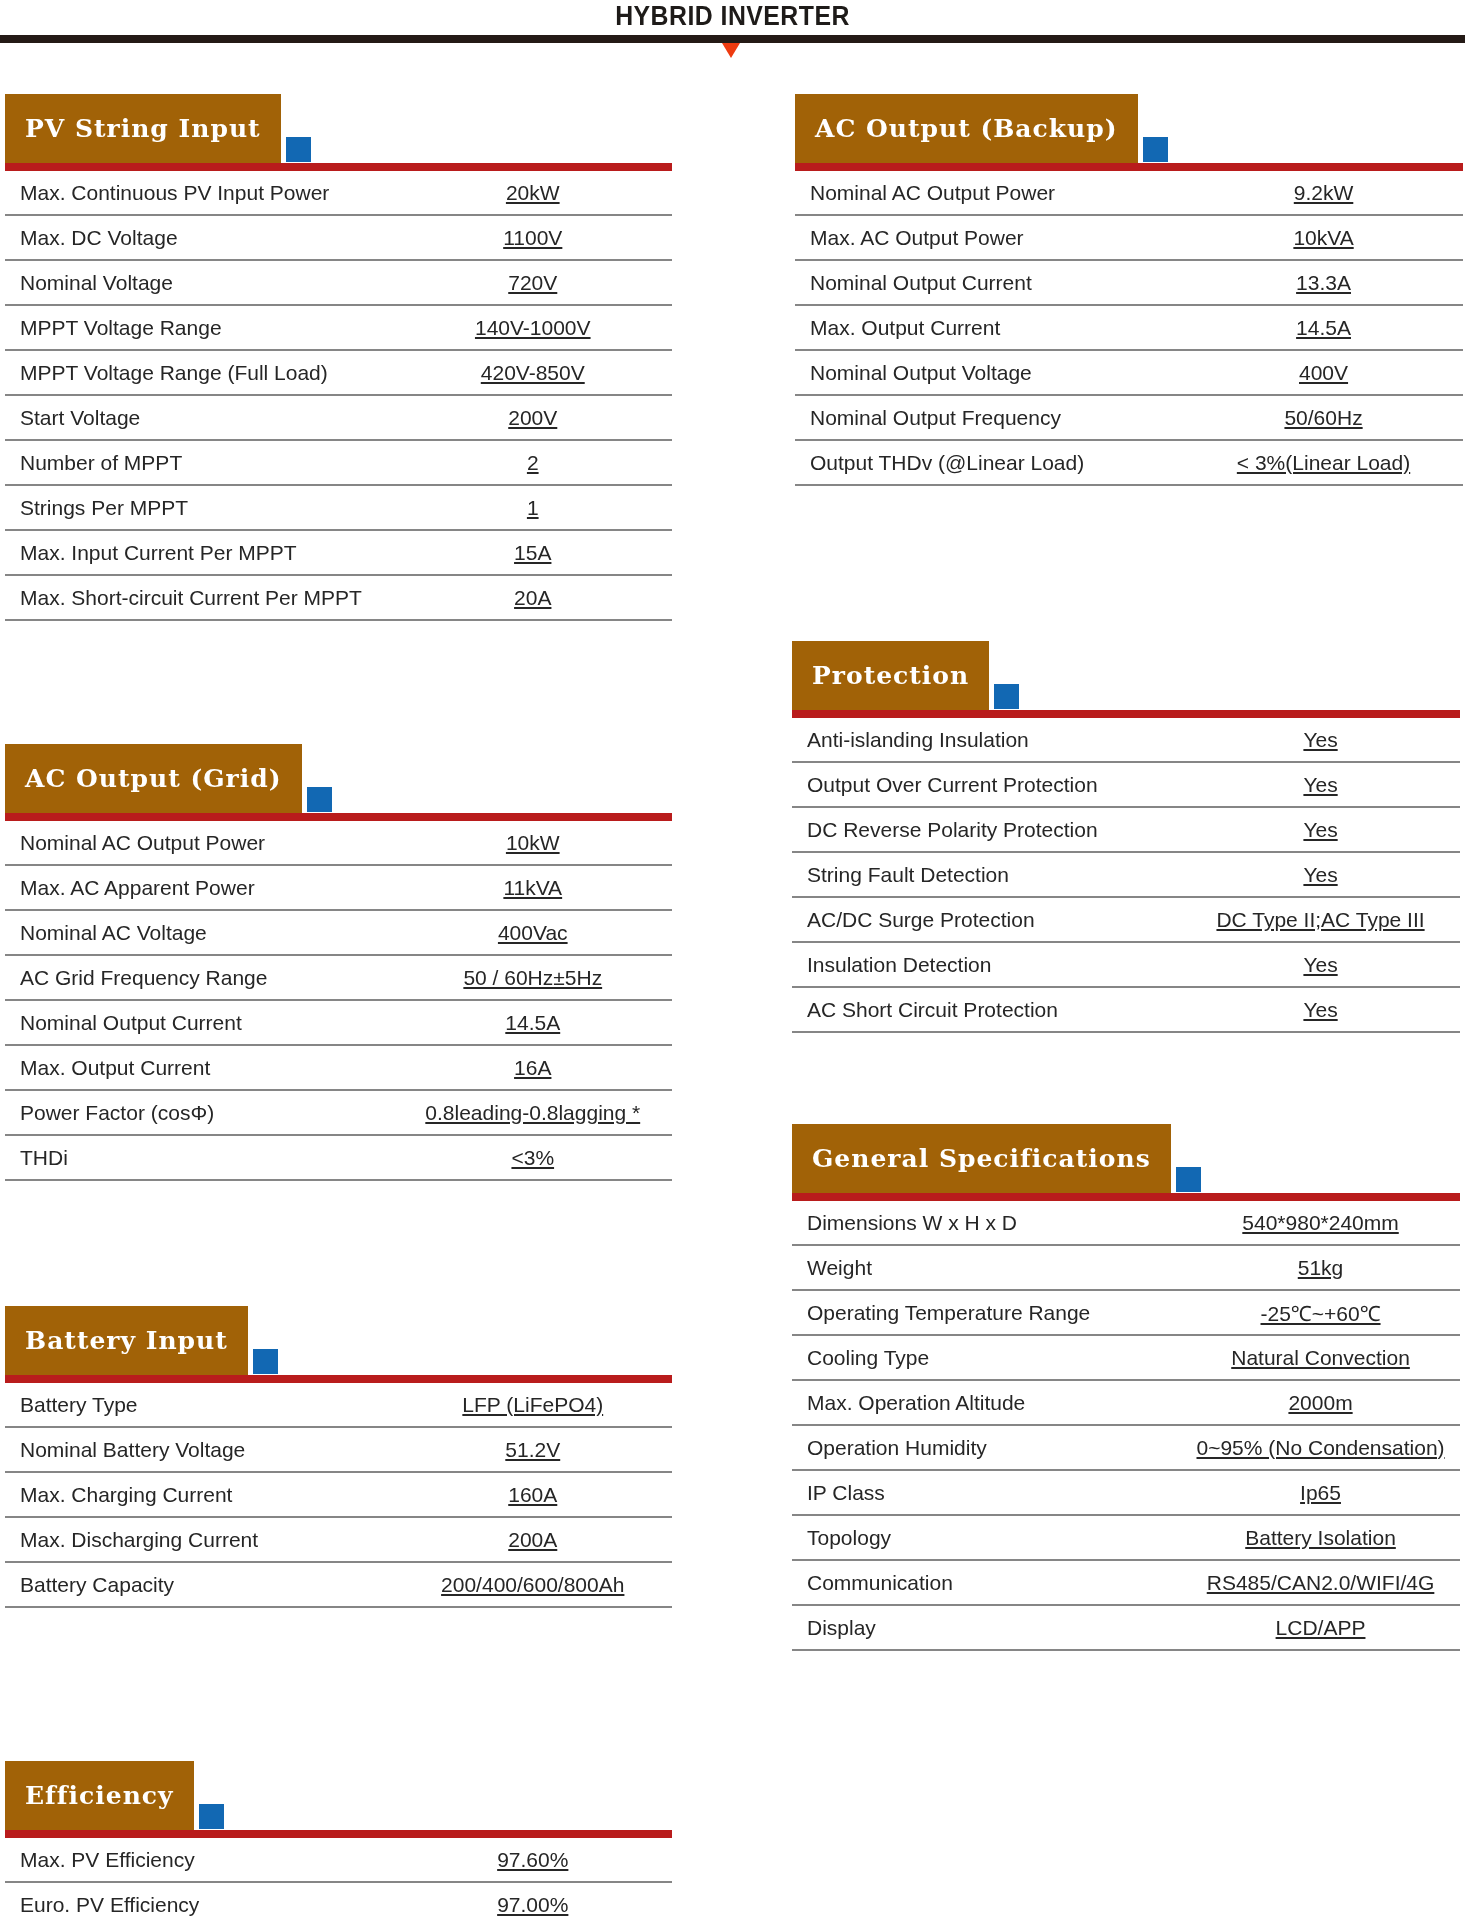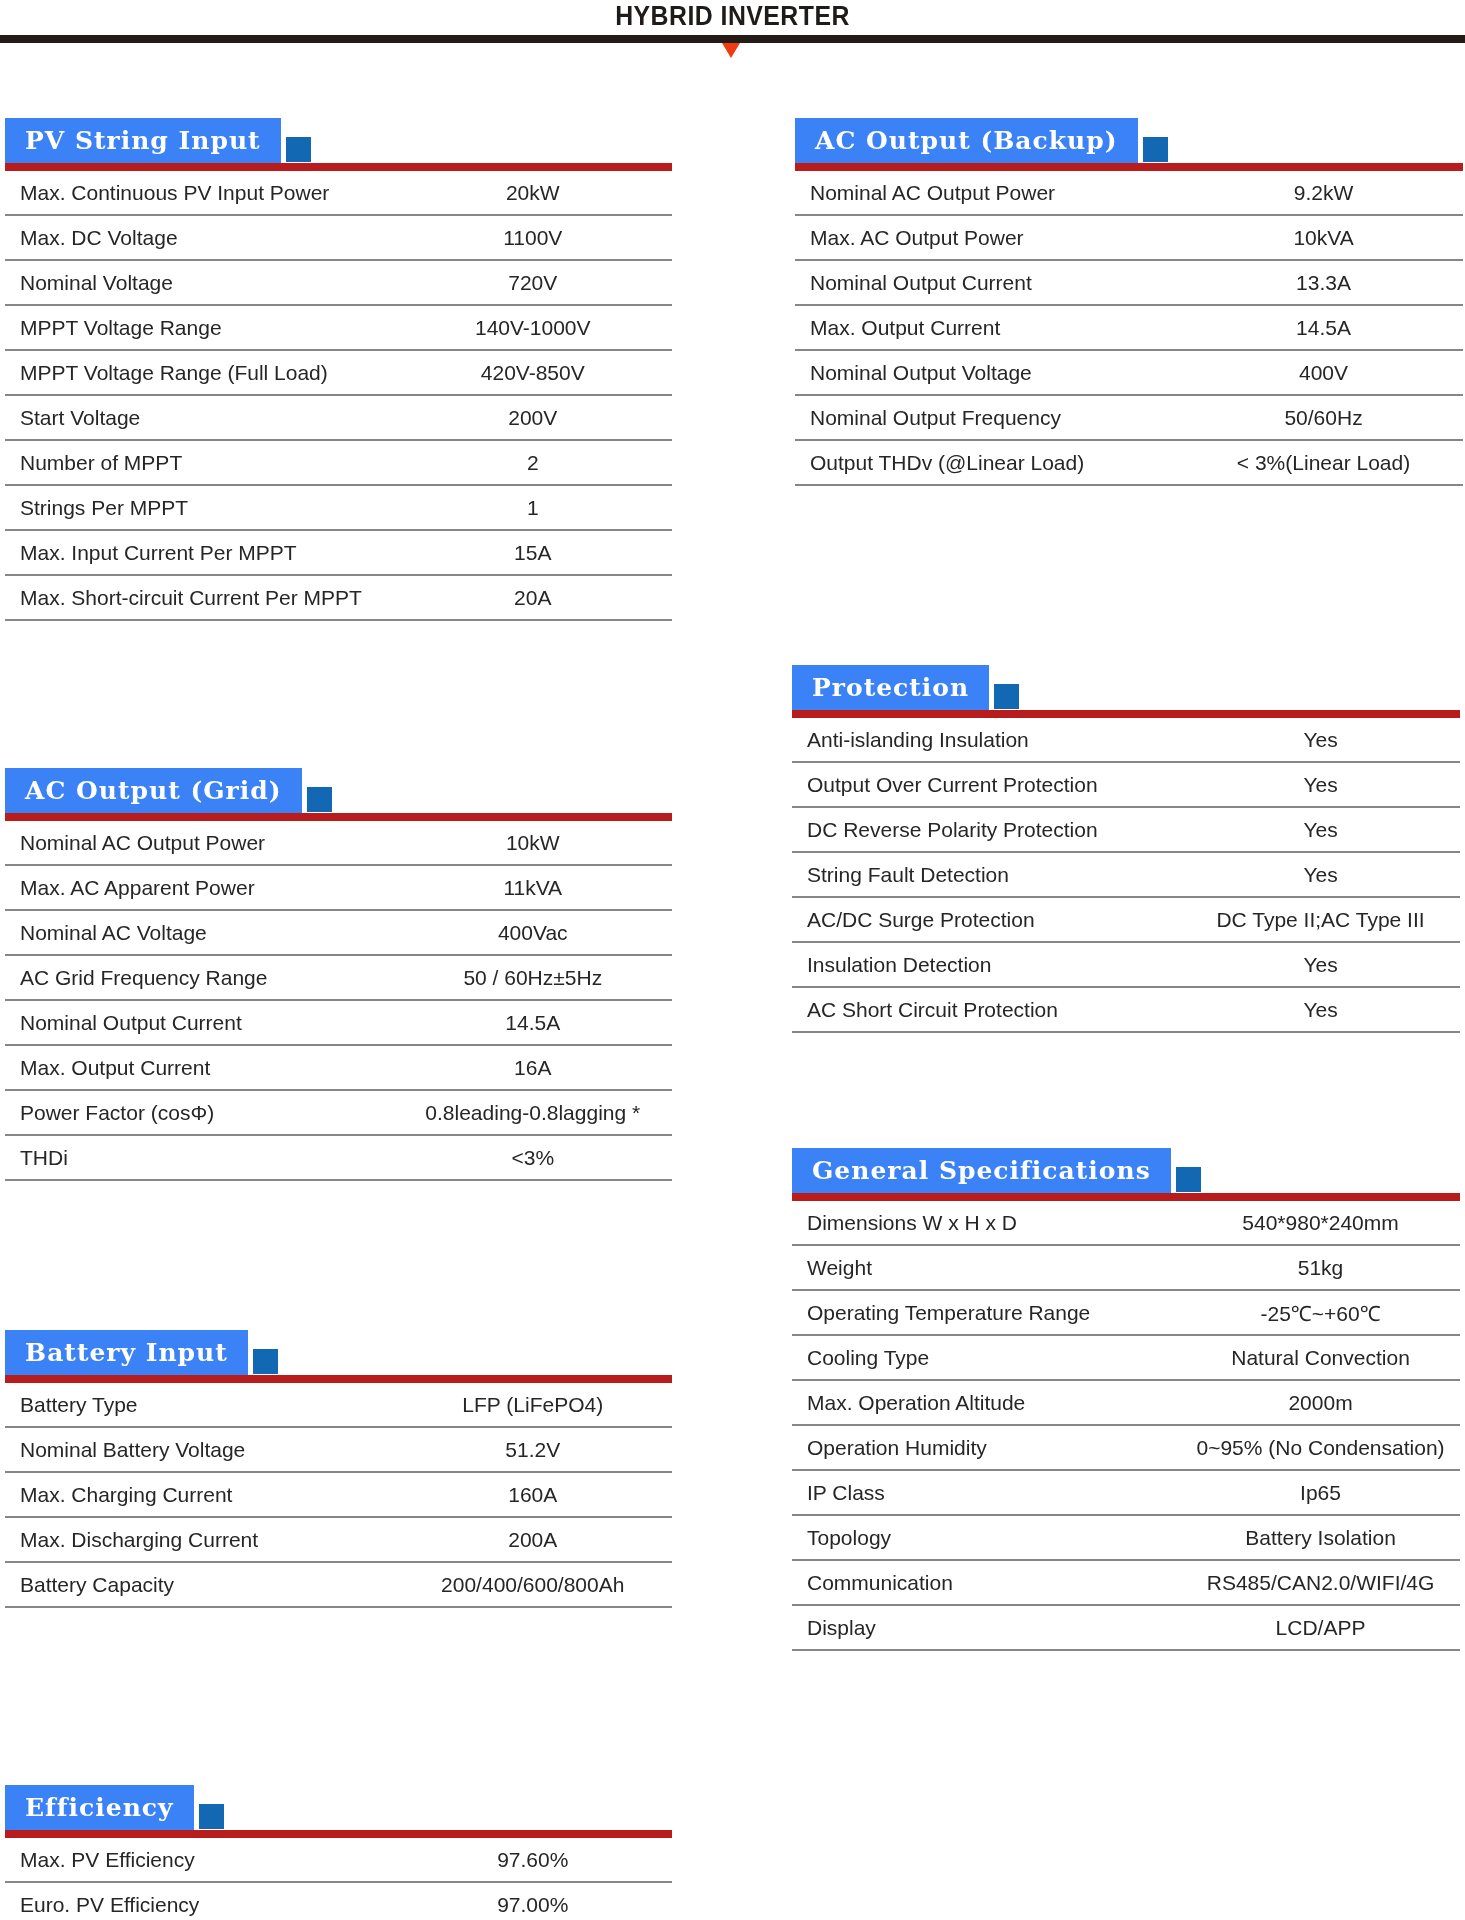--- a/index.html
+++ b/index.html
@@ -17,38 +17,38 @@
     position:absolute;top:35px;left:0;width:1465px;height:8px;background:#241a16;
   }
   .down-tri{
     position:absolute;top:43px;left:722px;width:0;height:0;
     border-left:9px solid transparent;border-right:9px solid transparent;
     border-top:15px solid #ee3b10;
   }
   .section{position:absolute;}
   .sec-header{display:flex;align-items:flex-end;height:45px;}
   .sec-title{
-    display:inline-block;background:#3b82f6;color:#ffffff;height:45px;
-    line-height:46px;padding:0 20px;white-space:nowrap;
+    display:inline-block;background:#a16207;color:#ffffff;height:45px;
+    line-height:46px;padding:12px 20px;white-space:nowrap;
     font-family:"DejaVu Serif",serif;font-weight:bold;font-size:25px;letter-spacing:1px;text-align:center;
   }
   .accent-square{
     width:25px;height:25px;background:#1268b3;margin-left:5px;margin-bottom:1px;
     flex:0 0 25px;
   }
   .spec-table{border-top:8px solid #b91c1c;}
   .spec-row{
     display:flex;align-items:center;height:45px;box-sizing:border-box;
     border-bottom:2px solid #868686;
   }
   .spec-label{
     flex:0 0 56%;padding-left:15px;font-size:21px;color:#262626;white-space:nowrap;
   }
   .spec-value{
-    flex:1;text-align:center;font-size:21px;color:#262626;white-space:nowrap;
+    flex:1;text-align:center;font-size:21px;color:#262626;white-space:nowrap;text-decoration:underline;
   }
 </style>
 </head>
 <body>
 
 <div class="page-title">HYBRID INVERTER</div>
 <div class="top-rule"></div>
 <div class="down-tri"></div>
 
 <div id="sheet">

